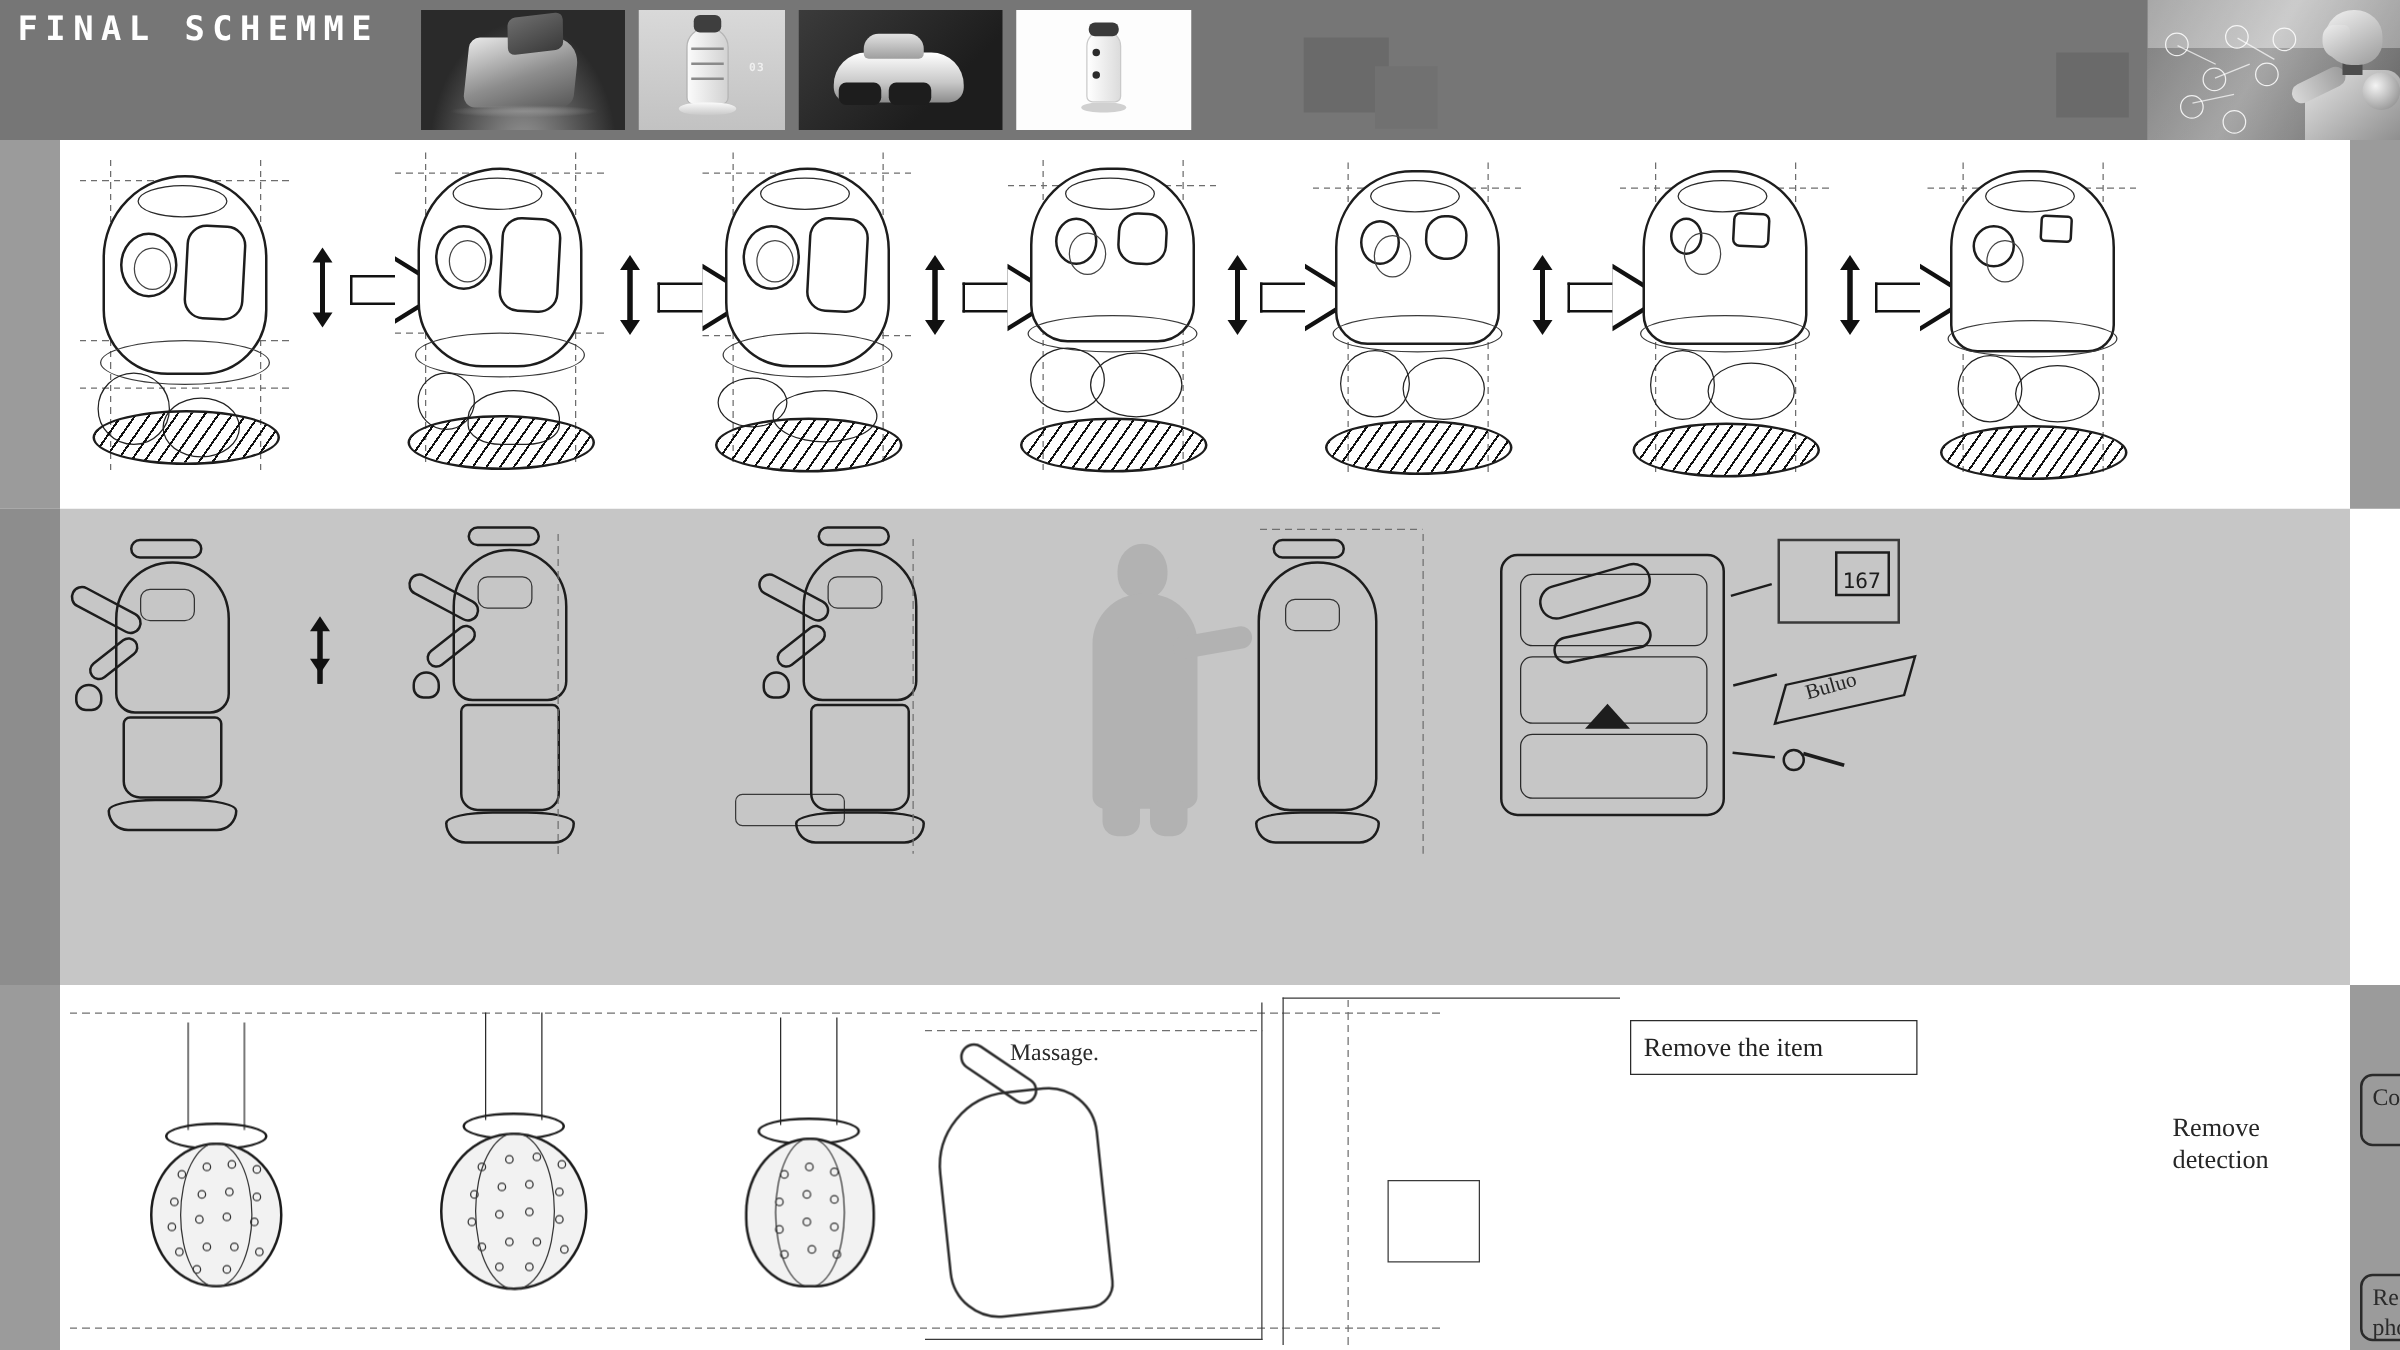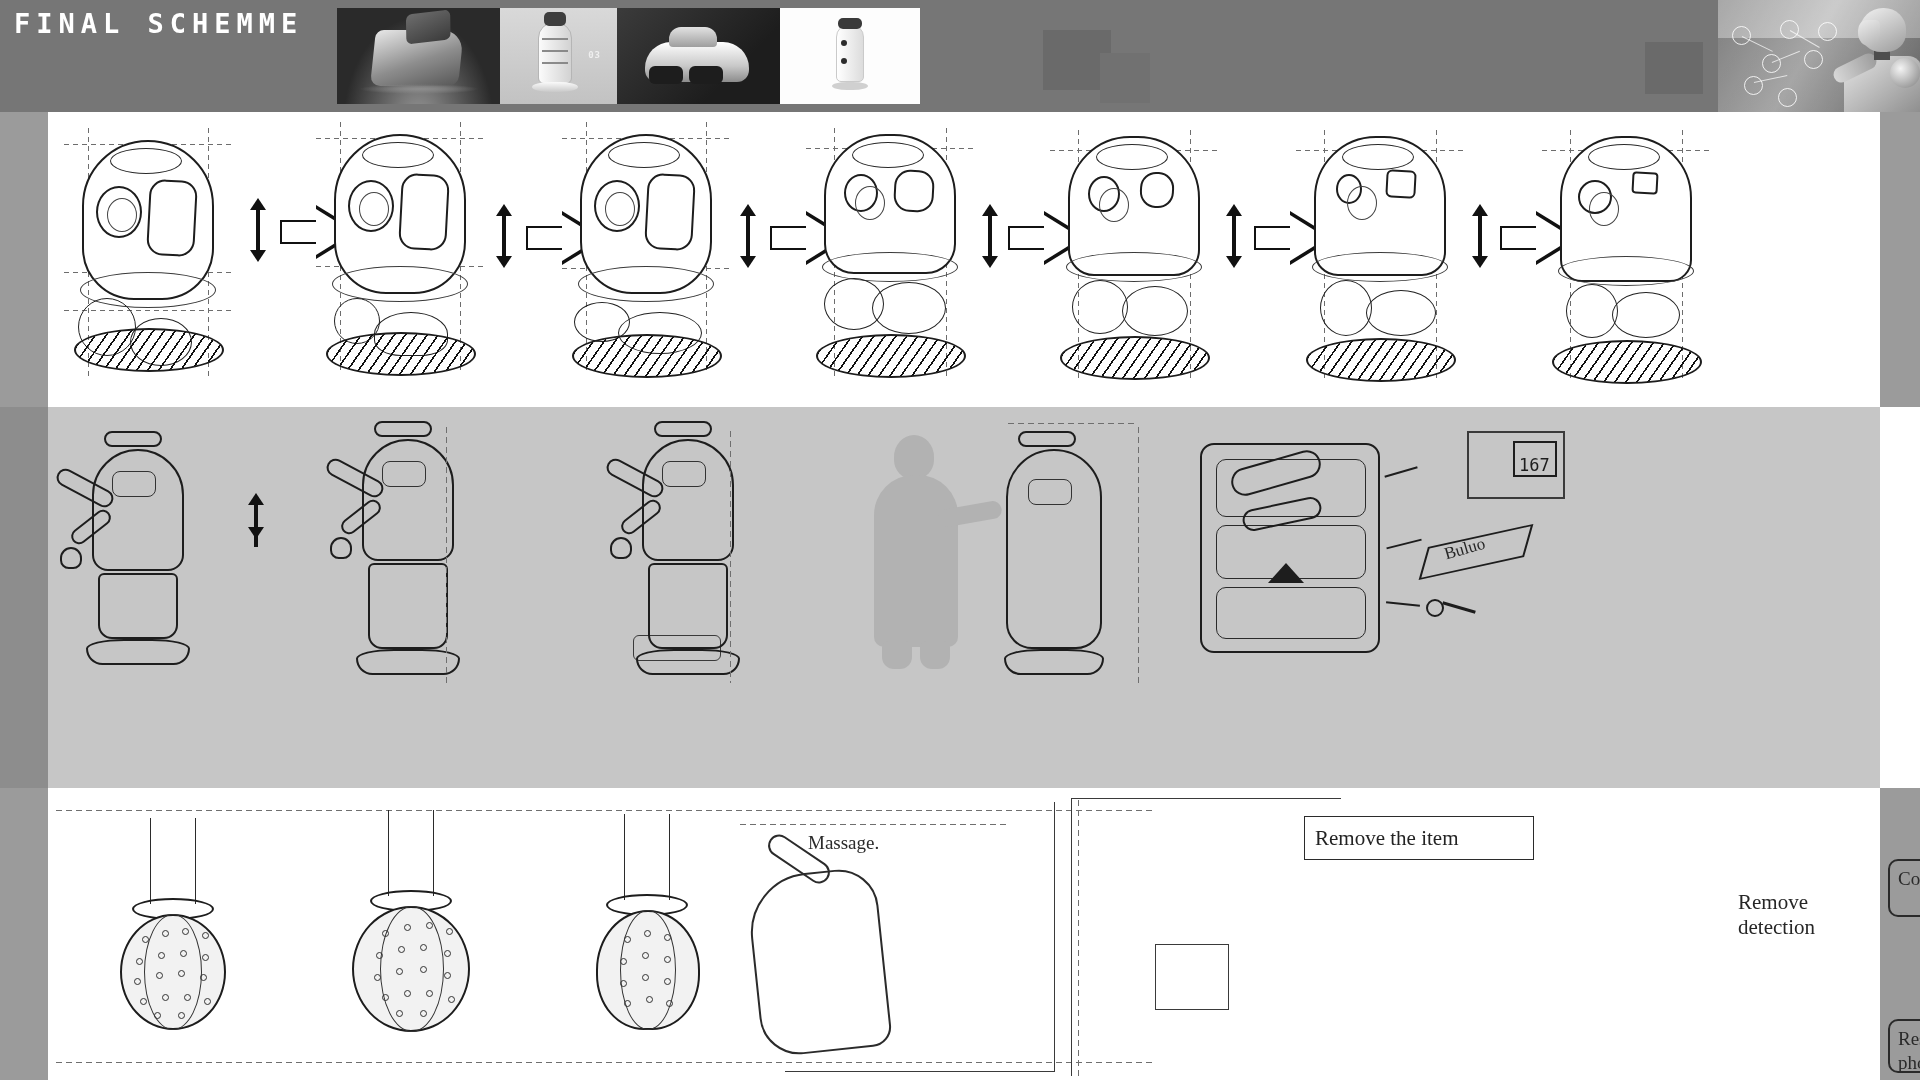--- a/index.html
+++ b/index.html
@@ -18,21 +18,21 @@
   }
   .title-block { position: absolute; left: 14px; top: 8px; }
   .title-cn {
     font-size: 42px; font-weight: bold; color: #fff; letter-spacing: 2px;
     line-height: 48px; font-family: "DejaVu Sans", sans-serif;
   }
   .title-en {
     font-size: 27px; font-weight: bold; color: #fff; letter-spacing: 6px;
     line-height: 32px; font-family: "DejaVu Sans Mono", monospace;
   }
-  .thumb-strip { position: absolute; left: 337px; top: 8px; height: 80px; display: flex; }
+  .thumb-strip { position: absolute; left: 337px; top: 8px; height: 80px; display: flex; gap: 11px; }
   .thumb { height: 96px; position: relative; overflow: hidden; }
   .thumb.t1 { width: 163px; background:
       radial-gradient(ellipse at 50% 120%, #9a9a9a 0%, #2a2a2a 65%),
       linear-gradient(180deg,#242424,#171717); }
   .thumb.t2 { width: 117px; background: linear-gradient(180deg,#d9d9d9,#c2c2c2); }
   .thumb.t3 { width: 163px; background: linear-gradient(135deg,#3b3b3b,#1d1d1d 70%); }
   .thumb.t4 { width: 140px; background: #fdfdfd; }
 
   
   .r-a { position:absolute; left:36px; top:22px; width:88px; height:56px;
@@ -239,21 +239,21 @@
     border-left:1.8px solid #2b2b2b; border-right:1.8px solid #2b2b2b;
     transform: perspective(90px) rotateX(0deg); }
   .mh-ring { position:absolute; left:34px; top:80px; width:82px; height:22px;
     border:2px solid #1d1d1d; border-radius:50%; }
   .mh-ball { position:absolute; left:22px; top:96px; width:106px; height:116px;
     border:2.2px solid #1d1d1d; border-radius:50%; background:#f2f2f2; }
   .mh-seam { position:absolute; border:1.4px solid #333; border-radius:50%; }
   .mh-dots { position:absolute; left:22px; top:96px; width:106px; height:116px; }
   .mh-dots i { position:absolute; width:7px; height:7px; border:1.4px solid #333; border-radius:50%; display:block; }
 
-  .scene-box { position:absolute; border:1.6px solid #3a3a3a;margin-left:45px; }
+  .scene-box { position:absolute; border:1.6px solid #3a3a3a; }
   .note-label { position:absolute; color:#2b2b2b; font-family:"Liberation Serif", serif; }
   .note-handwrite { font-family:"Liberation Serif", serif; color:#262626; }
 
   .label-box { position:absolute; border:1.8px solid #2b2b2b; padding:5px 10px;
     font-size:21px; color:#232323; font-family:"Liberation Serif", serif; }
   .connector { position:absolute; height:1.6px; background:#1d1d1d; }
 </style>
 </head>
 <body>
 

